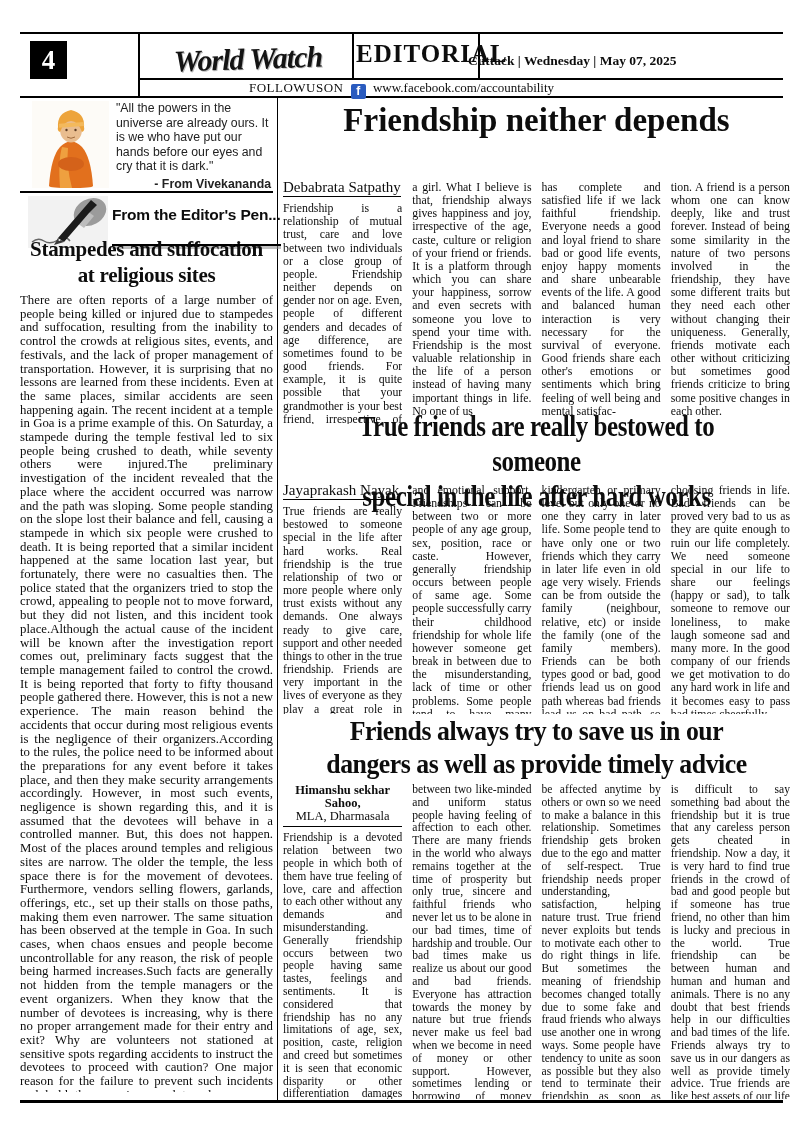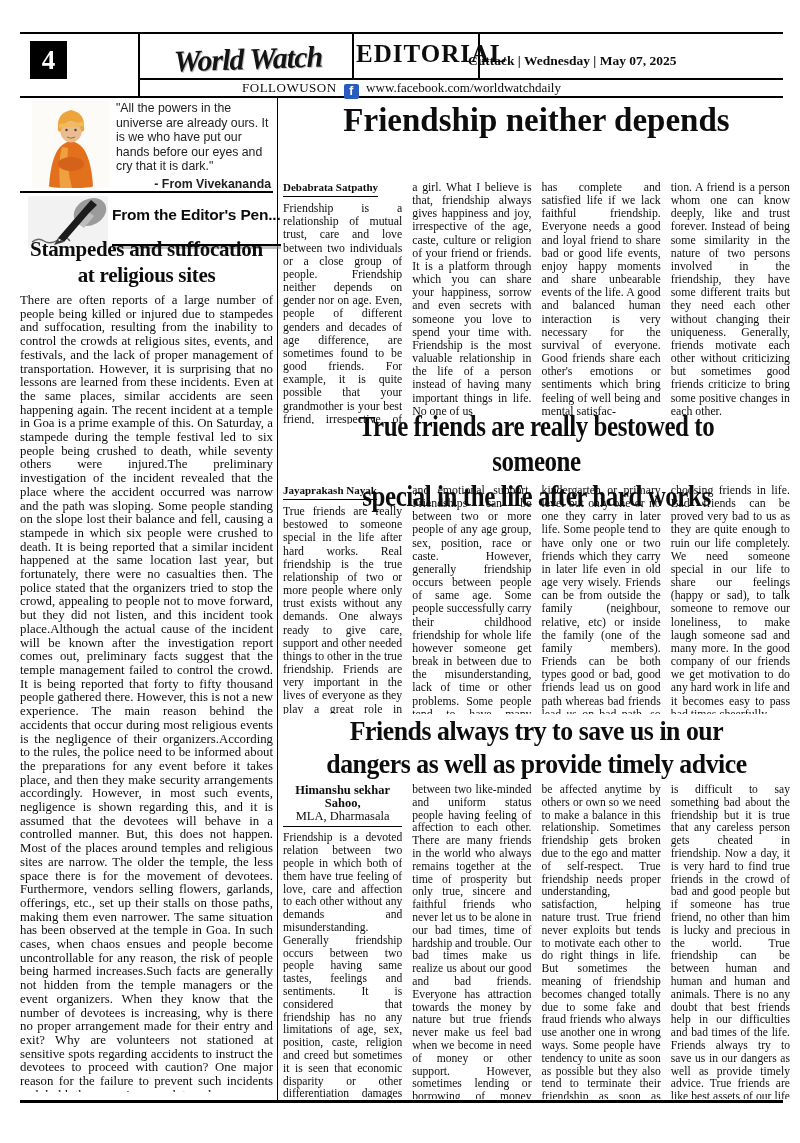--- a/index.html
+++ b/index.html
@@ -79,21 +79,21 @@
   .cols-1 { top:181px; height:243px; }
   .cols-2 { top:484px; height:230px; }
   .cols-3 { top:784px; height:315px; }
   .col {
     flex:1 1 0; text-align:justify; overflow:hidden;
     font: 11.8px/13.15px "Liberation Serif", serif;
     hyphens:auto; -webkit-hyphens:auto;
   }
   .cols-3 .col { font-size:11.6px; line-height:12.8px; }
   .byline {
-    display:inline-block; font-weight:bold; font-size:11px;
+    display:inline-block; font-weight:normal; font-size:15px;
     border-bottom:1.5px solid #000; padding-bottom:2px; margin-bottom:5px;
     text-align:right;
   }
   .byline3 {
     display:block; text-align:center; font-size:12.5px;
     border-bottom:1.5px solid #000; padding-bottom:4px; margin-bottom:5px;
   }
   .byline3 .b1 { display:block; font-weight:bold; }
   .byline3 .b2 { display:block; }
 </style>
@@ -109,21 +109,21 @@
   <div class="rule" style="left:138px; top:78px; width:645px; height:1.5px;"></div>
   <div class="rule" style="left:20px; top:96px; width:763px; height:2px;"></div>
 
   <div class="pagenum-box">4</div>
   <div class="masthead">World Watch</div>
   <div class="section-title">EDITORIAL</div>
   <div class="dateline">Cuttack | Wednesday | May 07, 2025</div>
   <div class="follow-row">
     <span class="follow-label">FOLLOWUSON</span>
     <span class="fb-icon">f</span>
-    <span class="follow-url">www.facebook.com/worldwatchdaily</span>
+    <span class="follow-url">www.facebook.com/accountability</span>
   </div>
 
   <div class="rule" style="left:277px; top:98px; width:1px; height:1004px;"></div>
 
   <svg class="quote-img" viewBox="0 0 77 87">
     <rect x="0" y="0" width="77" height="87" fill="#fdfbf7"></rect>
     <path d="M39 87 Q18 87 17 85 Q19 56 28 46 Q33 41 39 40 Q45 41 50 46 Q59 56 61 85 Q60 87 39 87 Z" fill="#e2701d"></path>
     <path d="M30 46 Q26 60 28 87 L40 87 Q34 64 36 47 Z" fill="#efa03f"></path>
     <ellipse cx="39" cy="63" rx="13" ry="7" fill="#d4621a"></ellipse>
     <ellipse cx="39" cy="29" rx="11" ry="12.5" fill="#e9bd8f"></ellipse>

